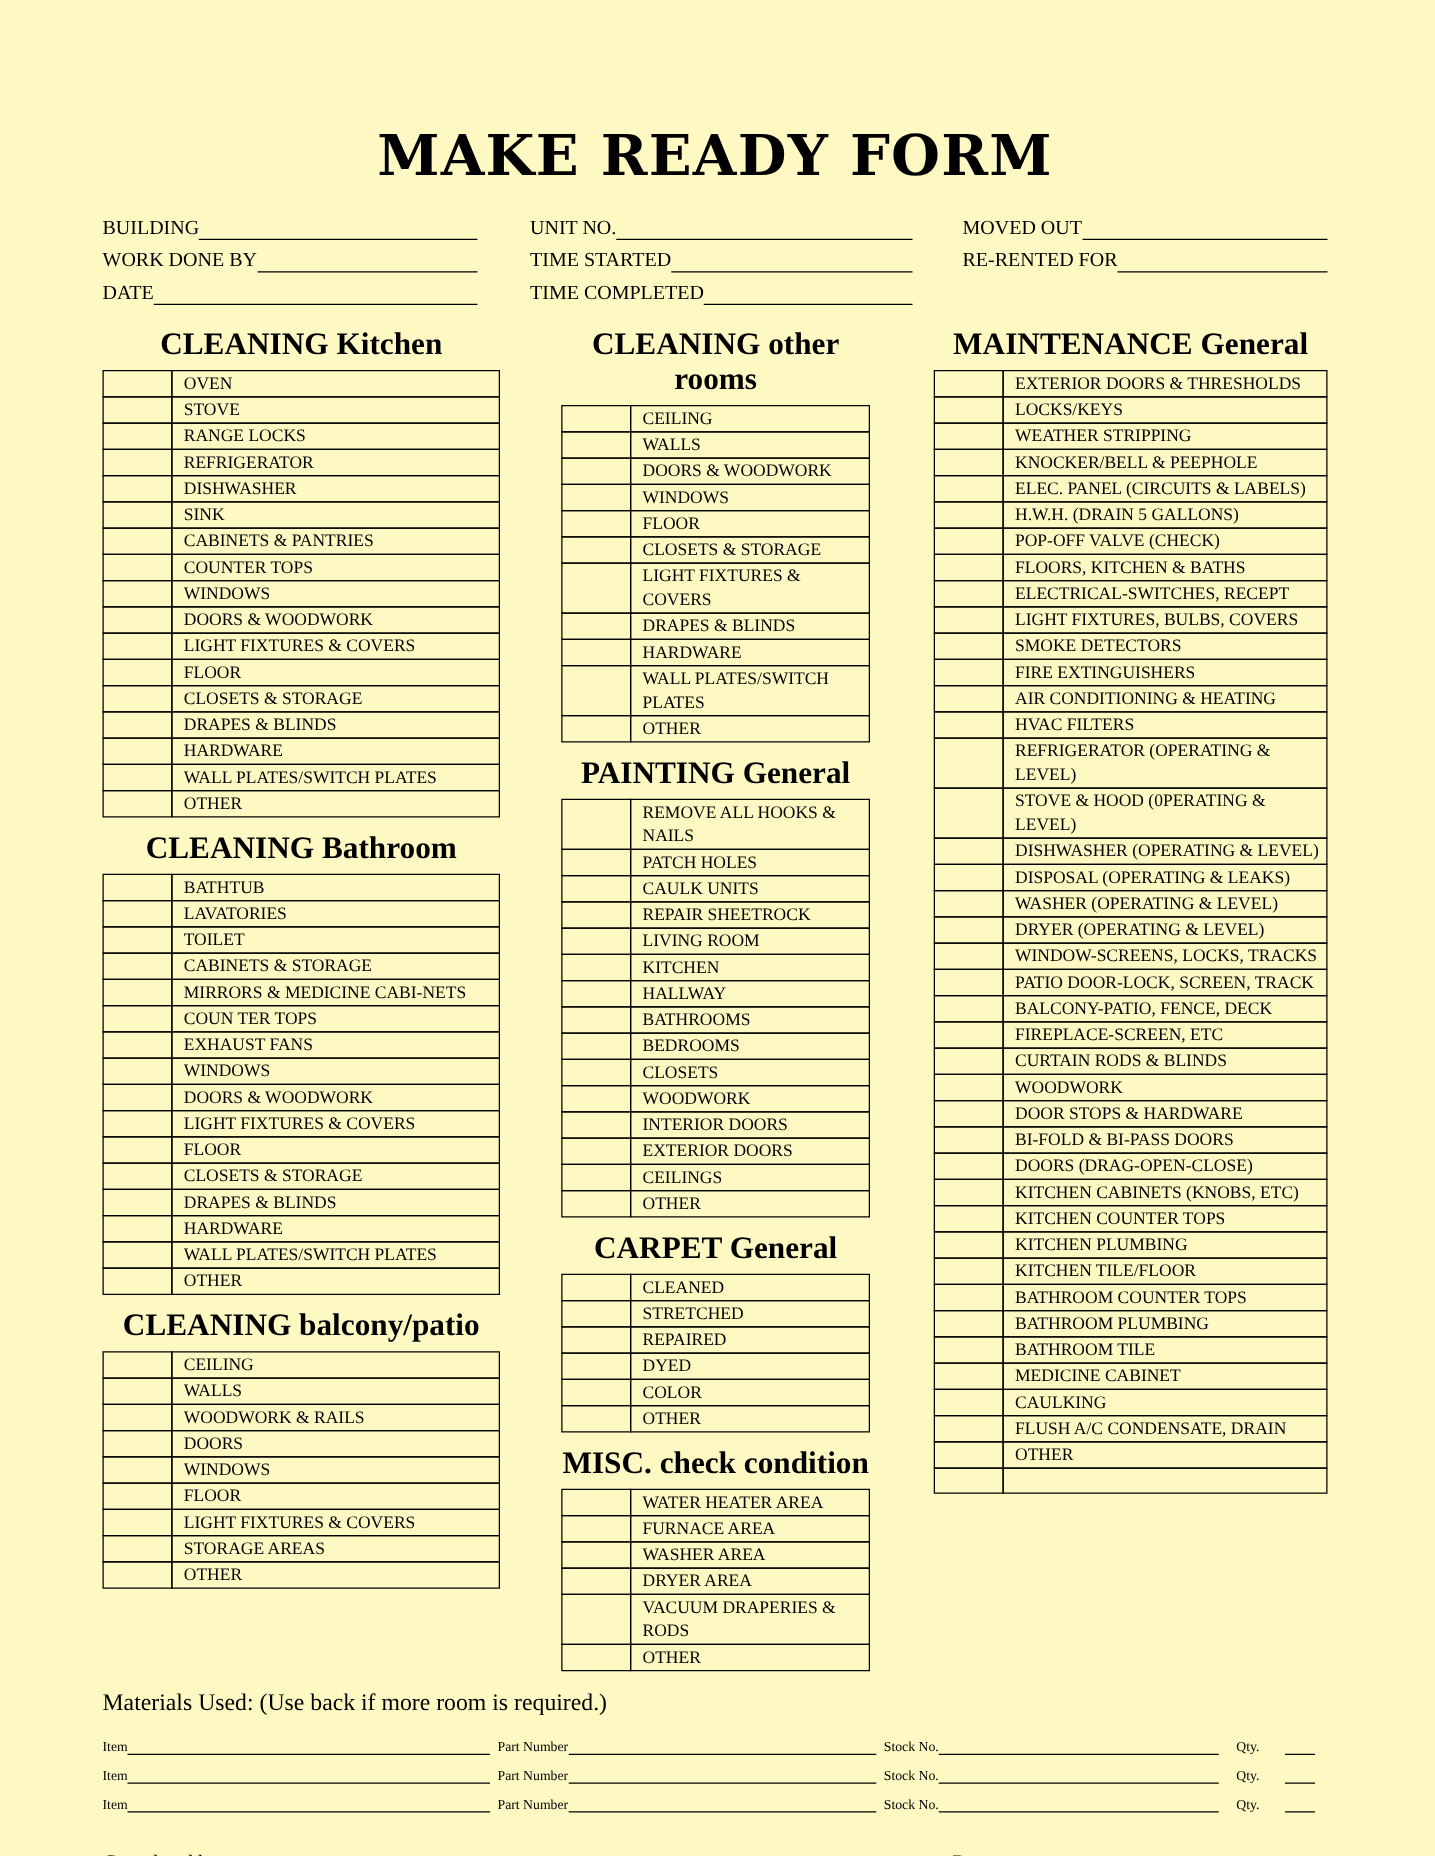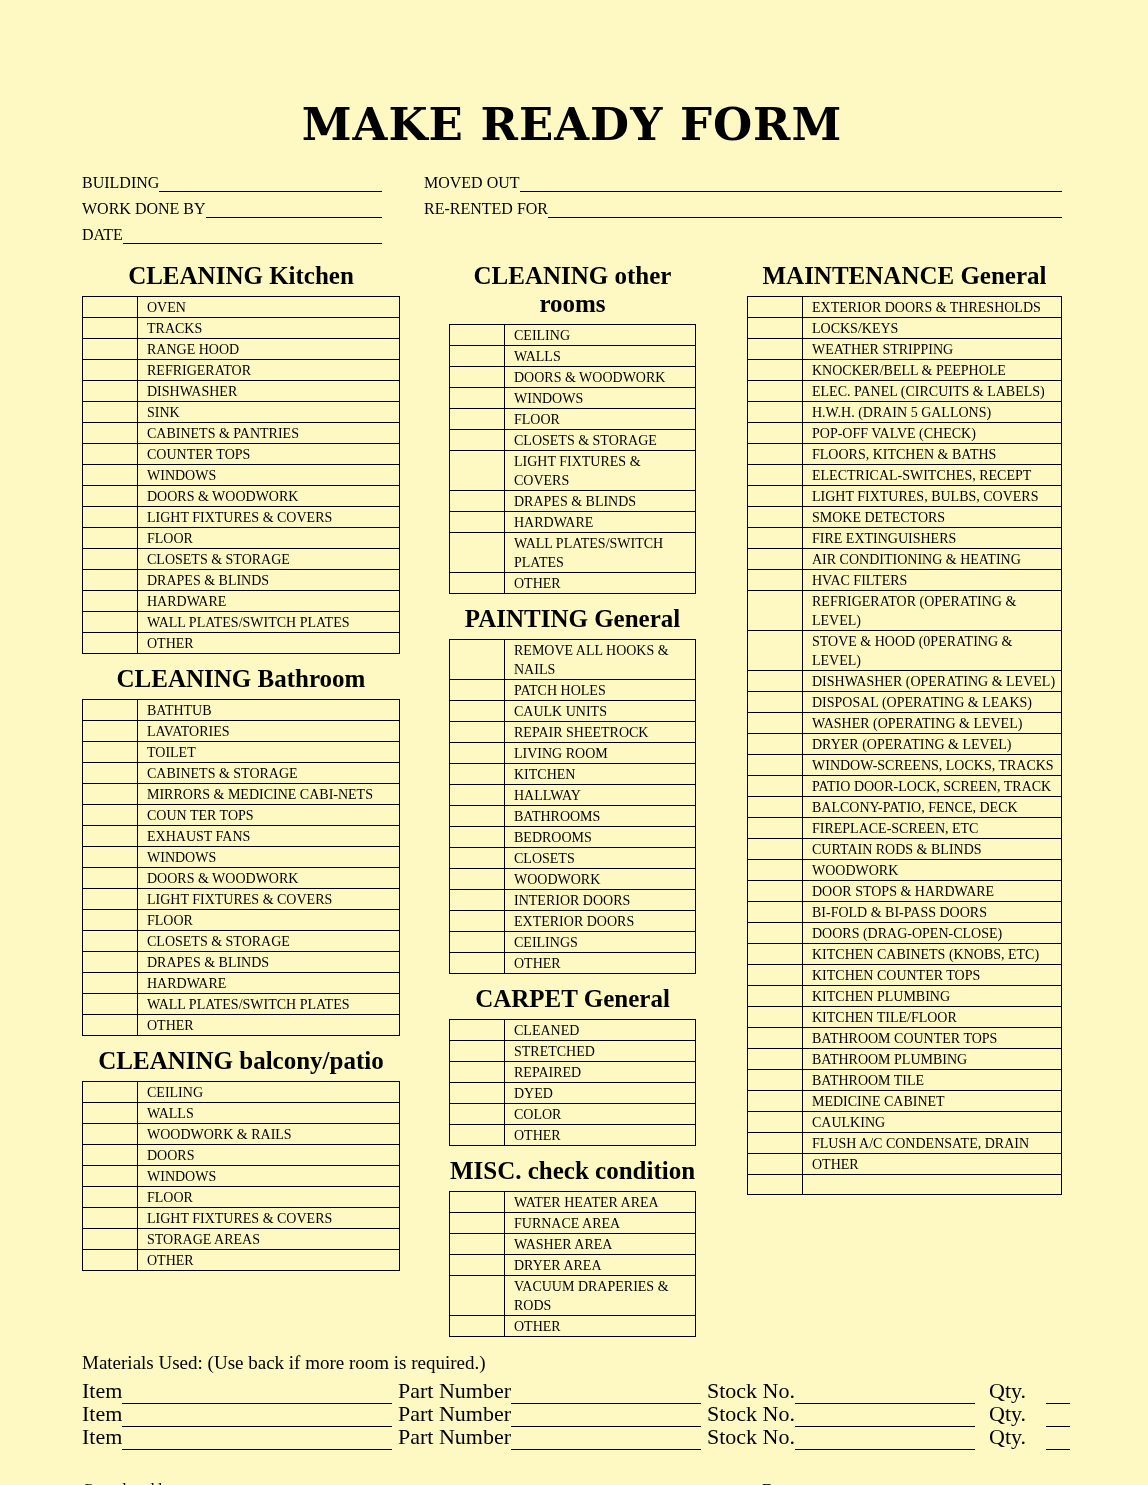--- a/index.html
+++ b/index.html
@@ -31,21 +31,21 @@
   .row { display: flex; }
   .row + .row { margin-top: -1px; }
   .cb { width: 54px; border: 1px solid #000; flex: 0 0 54px; }
   .lab {
     flex: 1; margin-left: -1px; border: 1px solid #000; min-height: 21px;
     line-height: 19px; font-size: 14px; padding: 1px 4px 0 9px; box-sizing: border-box;
   }
   
   .materials { margin-top: 15px; }
   .materials-heading { font-size: 19px; margin-bottom: 7px; }
-  .mat-row { display: flex; align-items: flex-end; height: 23px; font-size: 22px; }
+  .mat-row { display: flex; align-items: flex-end; height: 23px; font-size: 11px; }
   .seg { display: flex; align-items: flex-end; }
   .seg-item  { width: 310px; margin-right: 6px; }
   .seg-part  { width: 303px; margin-right: 6px; }
   .seg-stock { width: 268px; margin-right: 14px; }
   .seg-qty   { width: 62px; gap: 20px; }
   
   .sign-row { display: flex; align-items: flex-end; font-size: 16.5px; }
   .sign-row1 { margin-top: 30px; }
   .sign-row2 { margin-top: 24px; }
   .sign-left { width: 648px; display: flex; align-items: flex-end; margin-right: 32px; text-decoration: underline; }
@@ -66,20 +66,34 @@
       </div>
       <div class="field">
         <span class="lbl">WORK DONE BY</span>
         <span class="fill"></span>
       </div>
       <div class="field">
         <span class="lbl">DATE</span>
         <span class="fill"></span>
       </div>
     </div>
+    <div class="hf hf2">
+      <div class="field">
+        <span class="lbl">UNIT NO.</span>
+        <span class="fill"></span>
+      </div>
+      <div class="field">
+        <span class="lbl">TIME STARTED</span>
+        <span class="fill"></span>
+      </div>
+      <div class="field">
+        <span class="lbl">TIME COMPLETED</span>
+        <span class="fill"></span>
+      </div>
+    </div>
     <div class="hf hf3">
       <div class="field">
         <span class="lbl">MOVED OUT</span>
         <span class="fill"></span>
       </div>
       <div class="field">
         <span class="lbl">RE-RENTED FOR</span>
         <span class="fill"></span>
       </div>
     </div>
@@ -91,26 +105,26 @@
       <div class="section">
         <div class="section-title">CLEANING Kitchen</div>
         <div class="checklist">
   <div class="row">
     <div class="cb"></div>
     <div class="lab">OVEN</div>
   </div>
 
   <div class="row">
     <div class="cb"></div>
-    <div class="lab">TRACKS</div>
-  </div>
-
-  <div class="row">
-    <div class="cb"></div>
-    <div class="lab">RANGE HOOD</div>
+    <div class="lab">STOVE</div>
+  </div>
+
+  <div class="row">
+    <div class="cb"></div>
+    <div class="lab">RANGE LOCKS</div>
   </div>
 
   <div class="row">
     <div class="cb"></div>
     <div class="lab">REFRIGERATOR</div>
   </div>
 
   <div class="row">
     <div class="cb"></div>
     <div class="lab">DISHWASHER</div>

